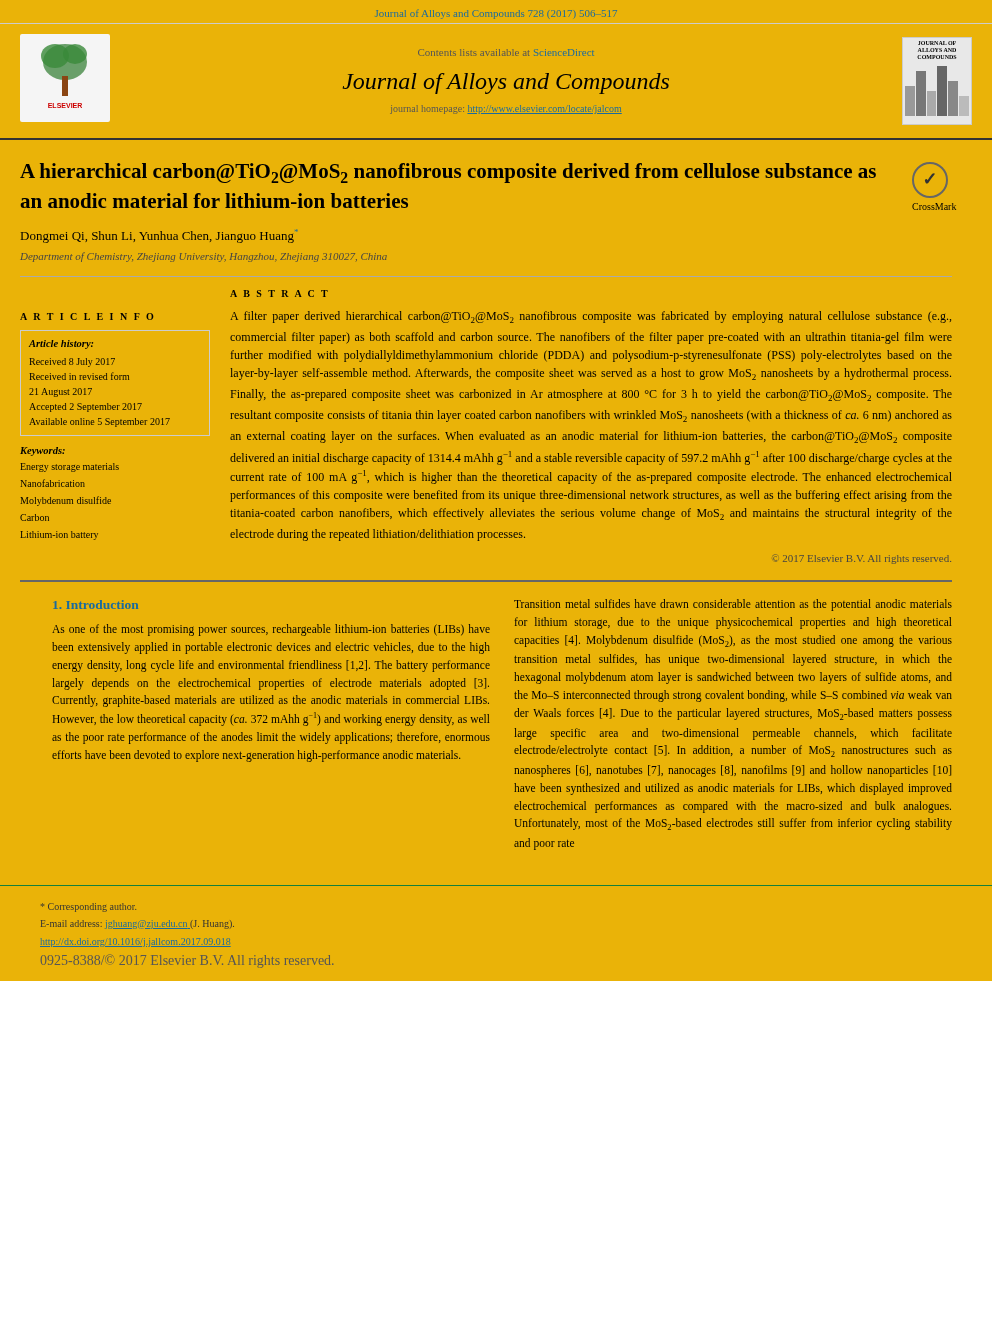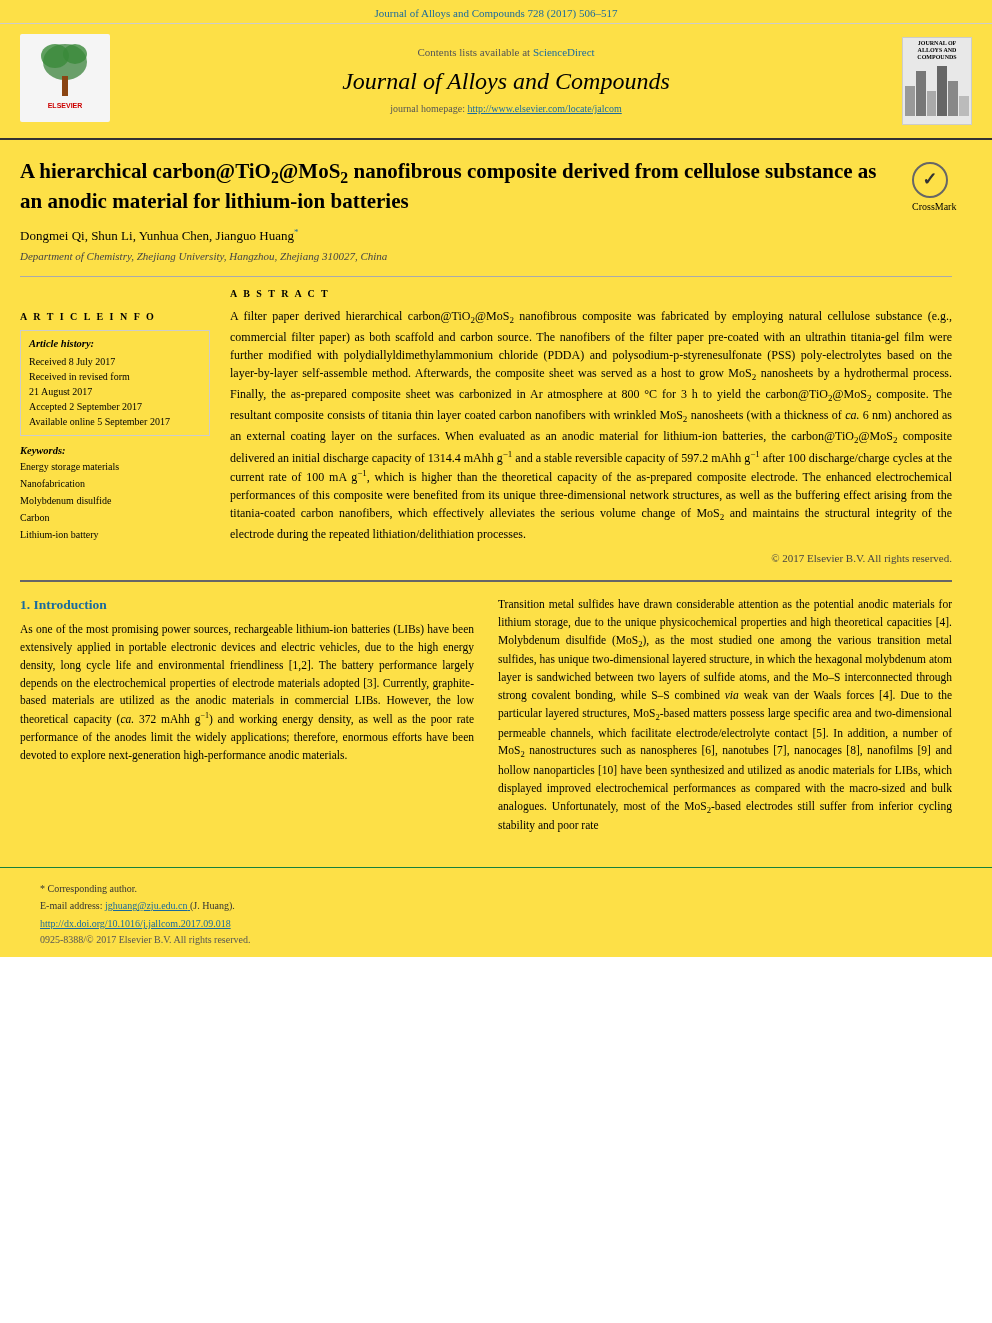--- a/index.html
+++ b/index.html
@@ -7,21 +7,21 @@
       font-family: 'Times New Roman', Times, serif;
       background: #fff;
       color: #000;
       width: 992px;
       min-height: 1323px;
       font-size: 13px;
       line-height: 1.4;
     }
     .page {
       width: 992px;
-      background: #fde047;
+      background: #eab308;
       padding: 0;
     }
     
     .top-bar {
       text-align: center;
       padding: 6px 0 2px 0;
       font-size: 11px;
       color: #1a6b9e;
       border-bottom: 1px solid #ccc;
     }
@@ -210,20 +210,21 @@
     
     .heavy-divider {
       border: none;
       border-top: 2px solid #666;
       margin: 14px 0;
     }
     
     .intro-section {
       display: flex;
       gap: 24px;
+      margin-left: 32px;
     }
     .intro-left, .intro-right {
       flex: 1;
     }
     .section-number-title {
       font-size: 13.5px;
       font-weight: bold;
       color: #1a6b9e;
       margin-bottom: 6px;
     }
@@ -249,21 +250,21 @@
     }
     .footnote a {
       color: #1a6b9e;
     }
     .doi-line {
       font-size: 10px;
       color: #1a6b9e;
       margin-top: 4px;
     }
     .copyright-footer {
-      font-size: 10px;
+      font-size: 14px;
       color: #555;
       margin-top: 2px;
     }
     sub { font-size: 75%; vertical-align: sub; }
     sup { font-size: 75%; vertical-align: super; }
   </style>
 </head>
 <body>
 
 <div class="page">

